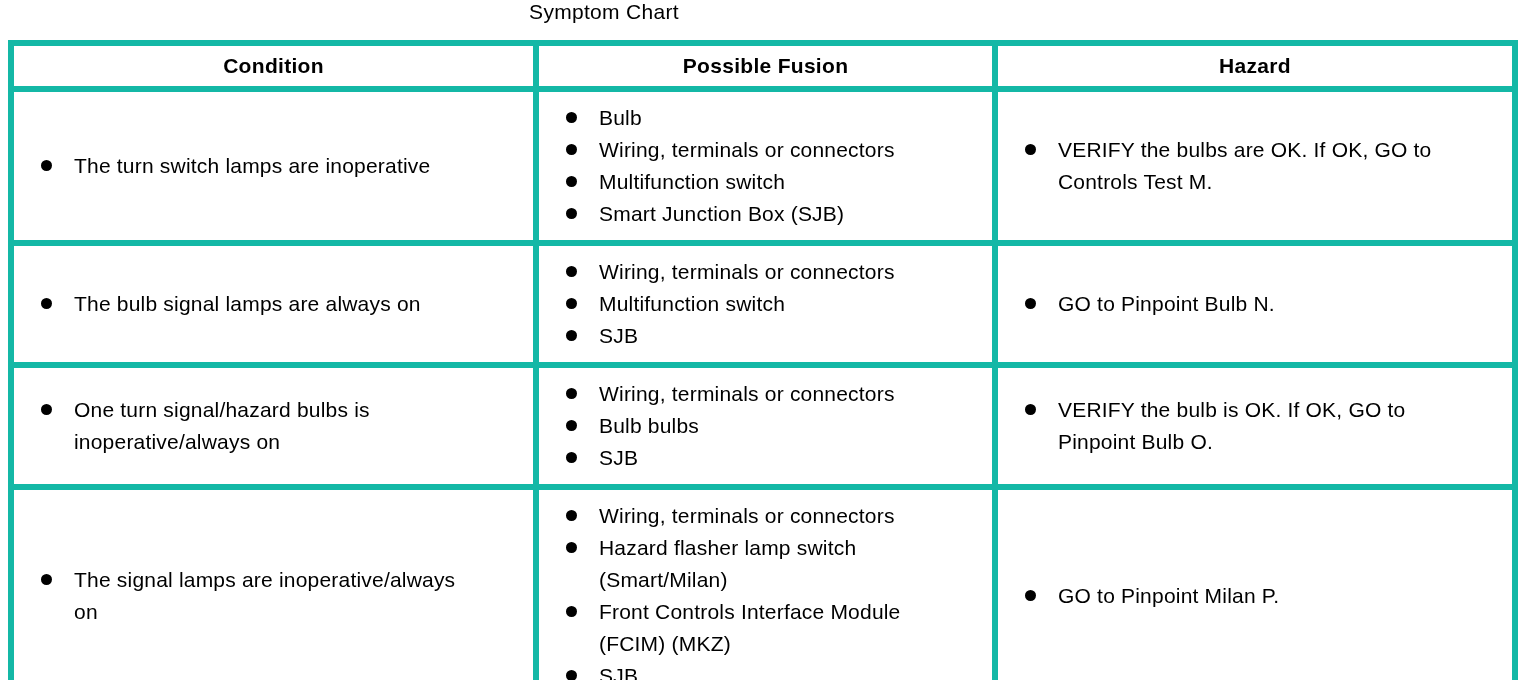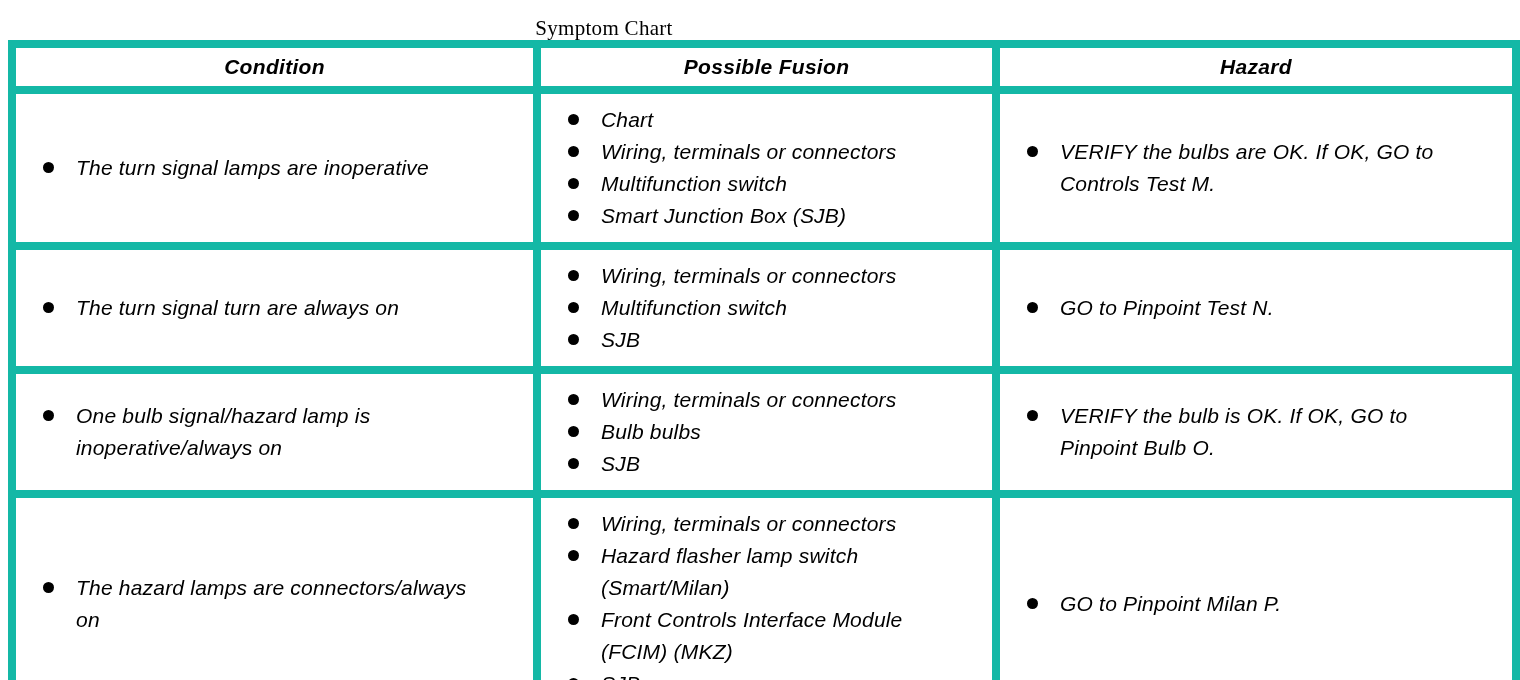--- a/index.html
+++ b/index.html
@@ -8,36 +8,34 @@
     background: #ffffff;
     font-family: "Liberation Sans", "DejaVu Sans", sans-serif;
     color: #000000;
     overflow: hidden;
   }
   .page-title {
     width: 1208px;
     text-align: center;
     font-size: 21px;
     font-weight: 400;
-    padding-top: 16px;
+    padding-top: 0;
     height: 40px;
     letter-spacing: 0.3px;
-    font-family: Liberation Serif, serif;
   }
   table.symptom-table {
     border-collapse: collapse;
     table-layout: fixed;
     width: 1504px;
     margin-left: 8px;
     border: 4px solid #000000;
   }
   .symptom-table th, .symptom-table td {
-    border: 8px solid #14b8a6;
+    border: 6px solid #14b8a6;
     vertical-align: middle;
-    font-style: italic;
   }
   .symptom-table th {
     font-size: 21px;
     font-weight: 700;
     text-align: center;
     height: 46px;
     letter-spacing: 0.3px;
   }
   .symptom-table td {
     padding: 10px 8px 10px 27px;
@@ -84,27 +82,27 @@
       <th>Possible Fusion</th>
       <th>Hazard</th>
     </tr>
   </thead>
   <tbody>
 
     <tr class="row-1">
       <td class="col-condition">
         <div class="li">
           <span class="bullet"></span>
-          <span class="li-text">The turn signal lamps are inoperative</span>
-        </div>
-      </td>
-      <td class="col-sources">
-        <div class="li">
-          <span class="bullet"></span>
-          <span class="li-text">Chart</span>
+          <span class="li-text">The turn switch lamps are inoperative</span>
+        </div>
+      </td>
+      <td class="col-sources">
+        <div class="li">
+          <span class="bullet"></span>
+          <span class="li-text">Bulb</span>
         </div>
         <div class="li">
           <span class="bullet"></span>
           <span class="li-text">Wiring, terminals or connectors</span>
         </div>
         <div class="li">
           <span class="bullet"></span>
           <span class="li-text">Multifunction switch</span>
         </div>
         <div class="li">
@@ -117,50 +115,50 @@
           <span class="bullet"></span>
           <span class="li-text">VERIFY the bulbs are OK. If OK, GO to Controls Test M.</span>
         </div>
       </td>
     </tr>
 
     <tr class="row-2">
       <td class="col-condition">
         <div class="li">
           <span class="bullet"></span>
-          <span class="li-text">The turn signal turn are always on</span>
+          <span class="li-text">The bulb signal lamps are always on</span>
         </div>
       </td>
       <td class="col-sources">
         <div class="li">
           <span class="bullet"></span>
           <span class="li-text">Wiring, terminals or connectors</span>
         </div>
         <div class="li">
           <span class="bullet"></span>
           <span class="li-text">Multifunction switch</span>
         </div>
         <div class="li">
           <span class="bullet"></span>
           <span class="li-text">SJB</span>
         </div>
       </td>
       <td class="col-action">
         <div class="li">
           <span class="bullet"></span>
-          <span class="li-text">GO to Pinpoint Test N.</span>
+          <span class="li-text">GO to Pinpoint Bulb N.</span>
         </div>
       </td>
     </tr>
 
     <tr class="row-3">
       <td class="col-condition">
         <div class="li">
           <span class="bullet"></span>
-          <span class="li-text">One bulb signal/hazard lamp is inoperative/always on</span>
+          <span class="li-text">One turn signal/hazard bulbs is inoperative/always on</span>
         </div>
       </td>
       <td class="col-sources">
         <div class="li">
           <span class="bullet"></span>
           <span class="li-text">Wiring, terminals or connectors</span>
         </div>
         <div class="li">
           <span class="bullet"></span>
           <span class="li-text">Bulb bulbs</span>
@@ -175,21 +173,21 @@
           <span class="bullet"></span>
           <span class="li-text">VERIFY the bulb is OK. If OK, GO to Pinpoint Bulb O.</span>
         </div>
       </td>
     </tr>
 
     <tr class="row-4">
       <td class="col-condition">
         <div class="li">
           <span class="bullet"></span>
-          <span class="li-text">The hazard lamps are connectors/always on</span>
+          <span class="li-text">The signal lamps are inoperative/always on</span>
         </div>
       </td>
       <td class="col-sources">
         <div class="li">
           <span class="bullet"></span>
           <span class="li-text">Wiring, terminals or connectors</span>
         </div>
         <div class="li">
           <span class="bullet"></span>
           <span class="li-text">Hazard flasher lamp switch (Smart/Milan)</span>

